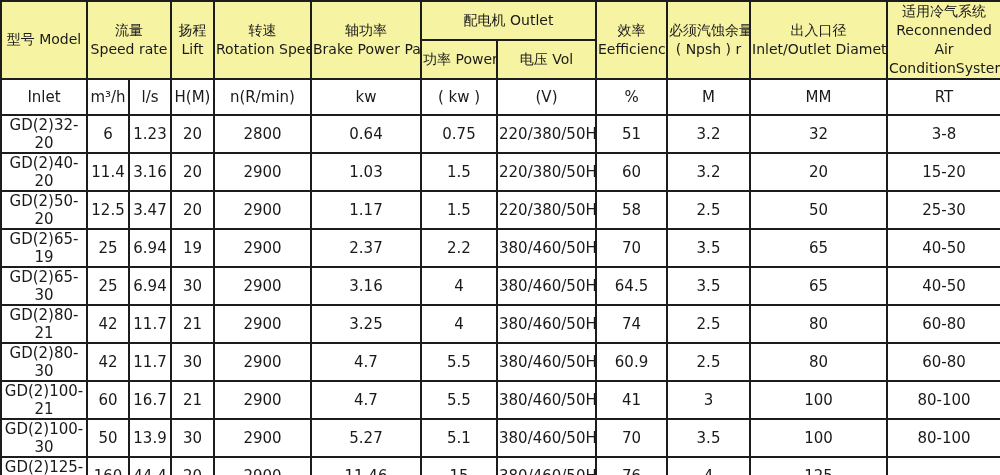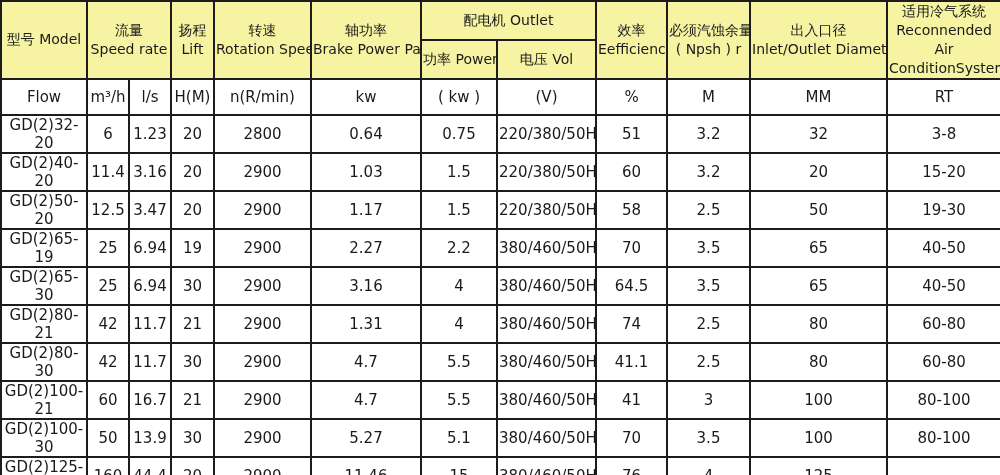--- a/index.html
+++ b/index.html
@@ -116,21 +116,21 @@
       </tr>
       <tr class="band band2">
         <th>
           <span class="hline">功率 Power</span>
         </th>
         <th>
           <span class="hline">电压 Vol</span>
         </th>
       </tr>
       <tr class="units-row">
-        <td>Flow</td>
+        <td>Inlet</td>
         <td>m³/h</td>
         <td>l/s</td>
         <td>H(M)</td>
         <td>n(R/min)</td>
         <td>kw</td>
         <td>( kw )</td>
         <td>(V)</td>
         <td>%</td>
         <td>M</td>
         <td>MM</td>
@@ -171,29 +171,29 @@
           <td>12.5</td>
           <td>3.47</td>
           <td>20</td>
           <td>2900</td>
           <td>1.17</td>
           <td>1.5</td>
           <td>220/380/50Hz</td>
           <td>58</td>
           <td>2.5</td>
           <td>50</td>
-          <td>19-30</td>
+          <td>25-30</td>
         </tr>
         <tr>
           <td>GD(2)65-19</td>
           <td>25</td>
           <td>6.94</td>
           <td>19</td>
           <td>2900</td>
-          <td>2.27</td>
+          <td>2.37</td>
           <td>2.2</td>
           <td>380/460/50Hz</td>
           <td>70</td>
           <td>3.5</td>
           <td>65</td>
           <td>40-50</td>
         </tr>
         <tr>
           <td>GD(2)65-30</td>
           <td>25</td>
@@ -207,38 +207,38 @@
           <td>3.5</td>
           <td>65</td>
           <td>40-50</td>
         </tr>
         <tr>
           <td>GD(2)80-21</td>
           <td>42</td>
           <td>11.7</td>
           <td>21</td>
           <td>2900</td>
-          <td>1.31</td>
+          <td>3.25</td>
           <td>4</td>
           <td>380/460/50Hz</td>
           <td>74</td>
           <td>2.5</td>
           <td>80</td>
           <td>60-80</td>
         </tr>
         <tr>
           <td>GD(2)80-30</td>
           <td>42</td>
           <td>11.7</td>
           <td>30</td>
           <td>2900</td>
           <td>4.7</td>
           <td>5.5</td>
           <td>380/460/50Hz</td>
-          <td>41.1</td>
+          <td>60.9</td>
           <td>2.5</td>
           <td>80</td>
           <td>60-80</td>
         </tr>
         <tr>
           <td>GD(2)100-21</td>
           <td>60</td>
           <td>16.7</td>
           <td>21</td>
           <td>2900</td>

